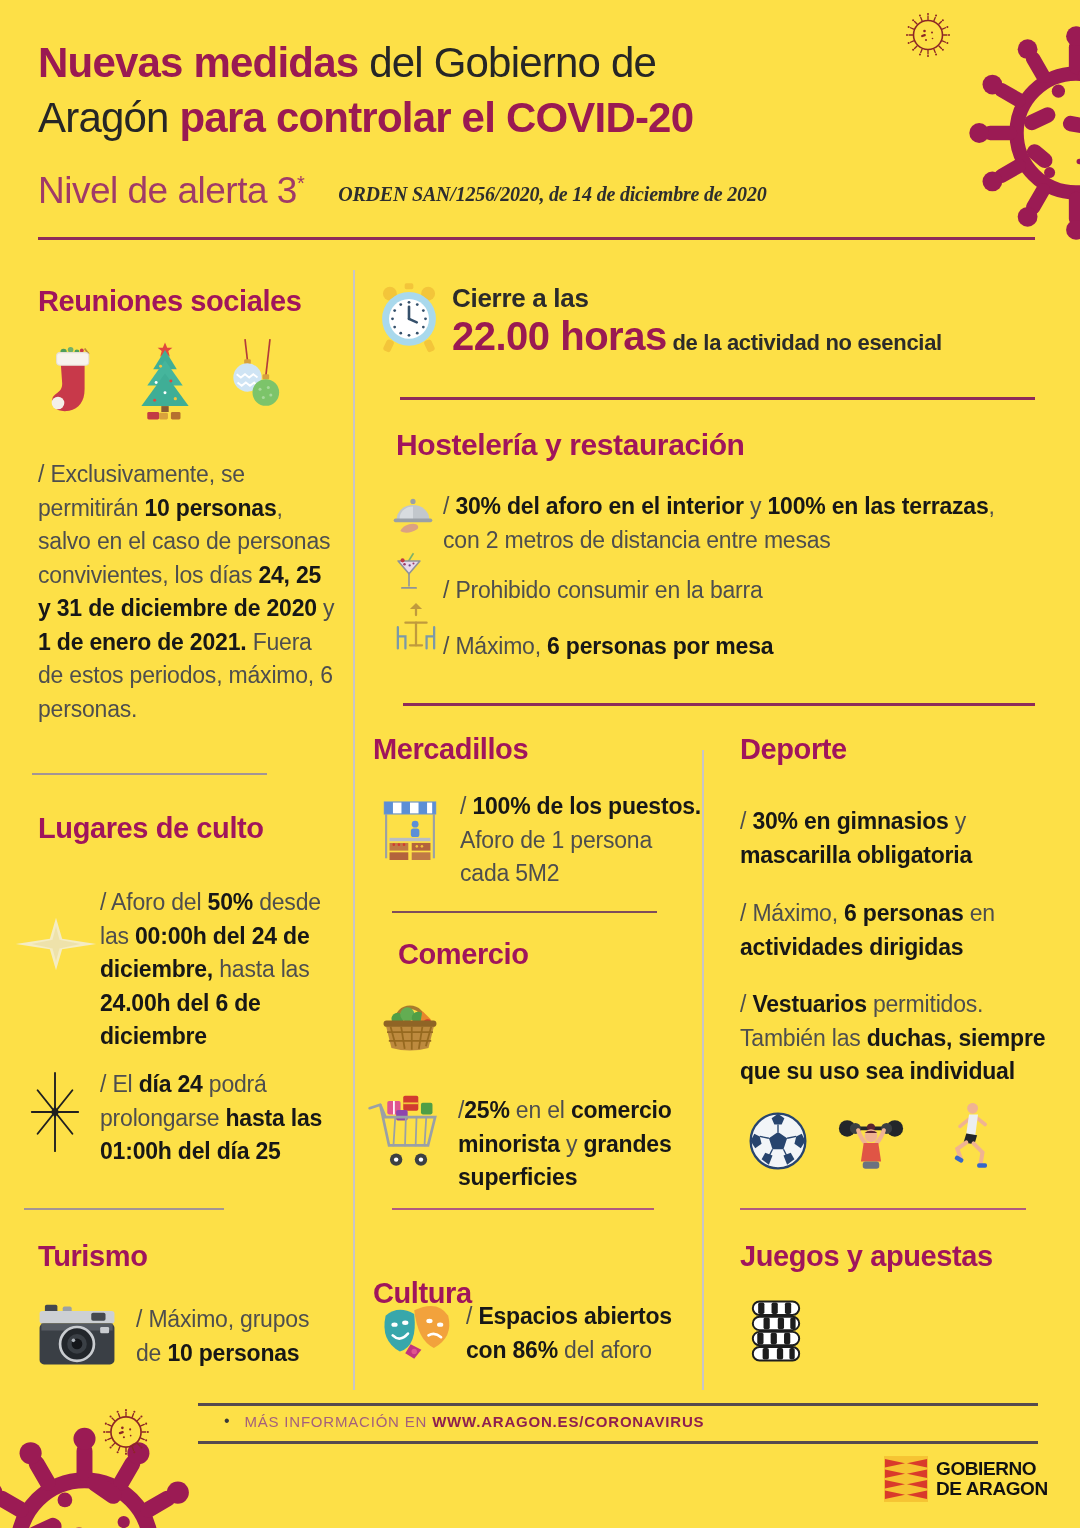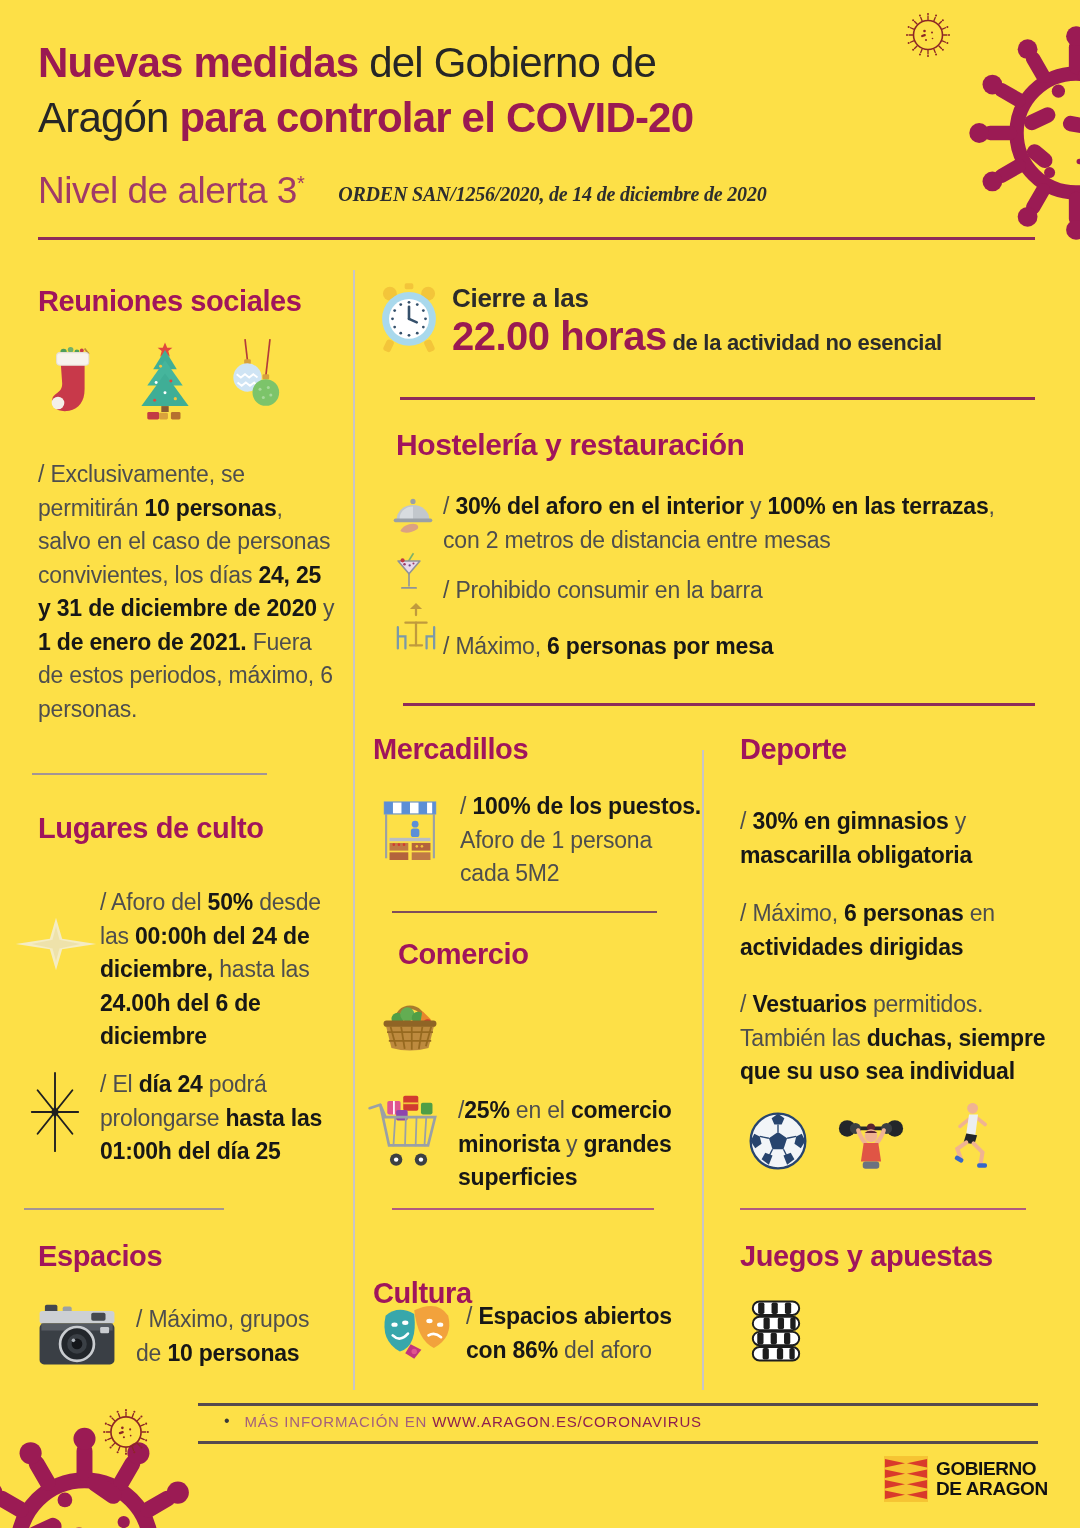--- a/index.html
+++ b/index.html
@@ -26,21 +26,21 @@
   
   .closure-intro{font-size:26px;font-weight:700;color:#2b2b2b;letter-spacing:-0.3px;}
   .closure-line2{white-space:nowrap;}
   .closure-time{font-size:40px;font-weight:700;color:#9a1a52;letter-spacing:-0.5px;}
   .closure-rest{font-size:22px;font-weight:700;color:#2b2b2b;letter-spacing:-0.3px;}
   
   .fline{background:#564a4e;height:3px;}
   .finfo{display:flex;align-items:center;gap:14px;font-size:15px;letter-spacing:0.8px;}
   .finfo .bullet{color:#3a3a3a;font-size:16px;}
   .finfo .pfx{color:#a4607c;font-weight:400;}
-  .finfo .url{color:#8e1f4f;font-weight:400;}
+  .finfo .url{color:#8e1f4f;font-weight:700;}
   .logo{display:flex;align-items:center;gap:8px;}
   .logo-text{font-size:19px;font-weight:700;color:#111;line-height:1.05;letter-spacing:-0.4px;}
   svg{display:block;}
 </style>
 </head>
 <body>
 
 <div class="page">
 
   <svg width="0" height="0" style="position:absolute">
@@ -247,21 +247,21 @@
         <line x1="16" y1="26" x2="64" y2="86"></line>
           <line x1="64" y1="26" x2="16" y2="86"></line>
       </g>
       <polygon points="40,48 46,56 40,64 34,56" fill="#202020"></polygon>
     </svg>
   </div>
   <p class="abs body" style="left:100px;top:1068px;width:250px;"><span>/ El </span><strong>día 24</strong><span> podrá prolongarse </span><strong>hasta las 01:00h del día 25</strong><span></span></p>
 
   <div class="abs rule-gray" style="left:24px;top:1208px;width:200px;"></div>
 
-  <h2 class="abs sec-h" style="left:38px;top:1240px;">Espacios</h2>
+  <h2 class="abs sec-h" style="left:38px;top:1240px;">Turismo</h2>
   <div class="abs" style="left:36px;top:1300px;width:82px;height:70px;">
     <svg viewBox="0 0 92 78" width="82" height="70">
       <rect x="10" y="5" width="14" height="9" rx="2" fill="#44484e"></rect>
       <rect x="30" y="7" width="10" height="7" rx="2" fill="#9aa0a6"></rect>
       <rect x="4" y="12" width="84" height="14" rx="3" fill="#cdd0d4"></rect>
       <rect x="62" y="14" width="16" height="9" rx="2" fill="#44484e"></rect>
       <rect x="4" y="26" width="84" height="46" rx="5" fill="#3a3f45"></rect>
       <rect x="6" y="26" width="80" height="8" fill="#565b62"></rect>
       <circle cx="46" cy="49" r="19" fill="#22262b" stroke="#c9ccd0" stroke-width="3"></circle>
       <circle cx="46" cy="49" r="11" fill="#3a3f45"></circle>

